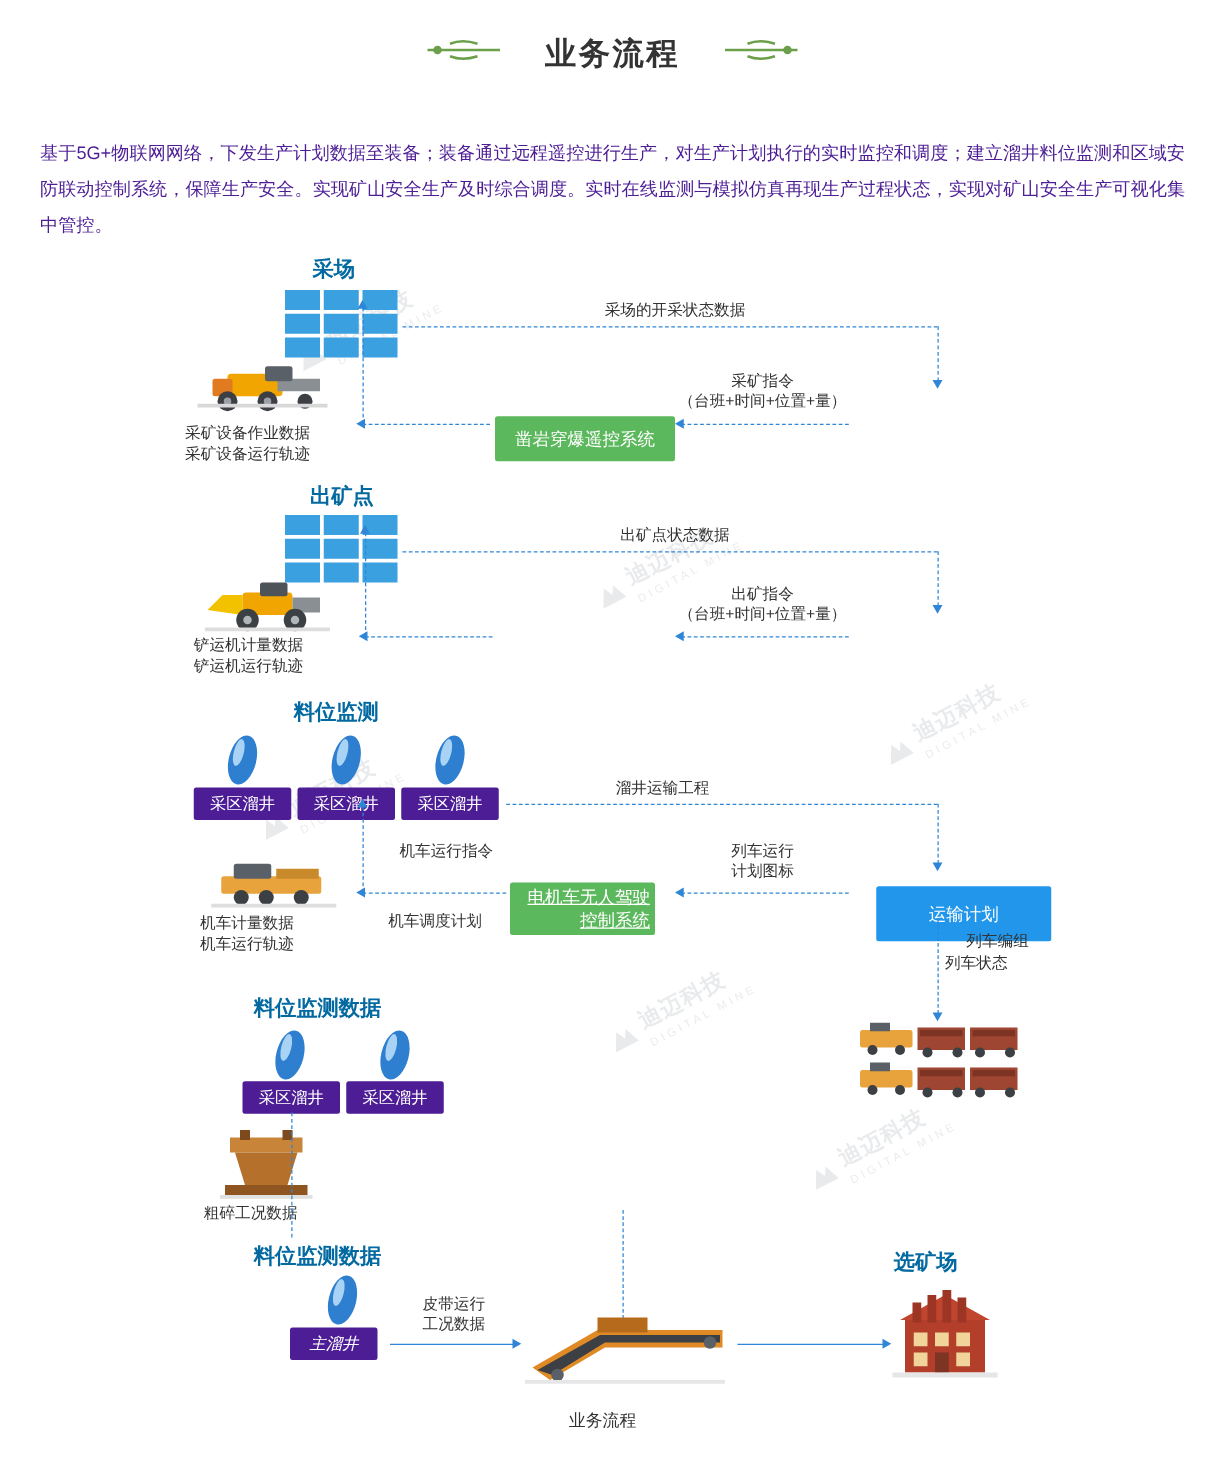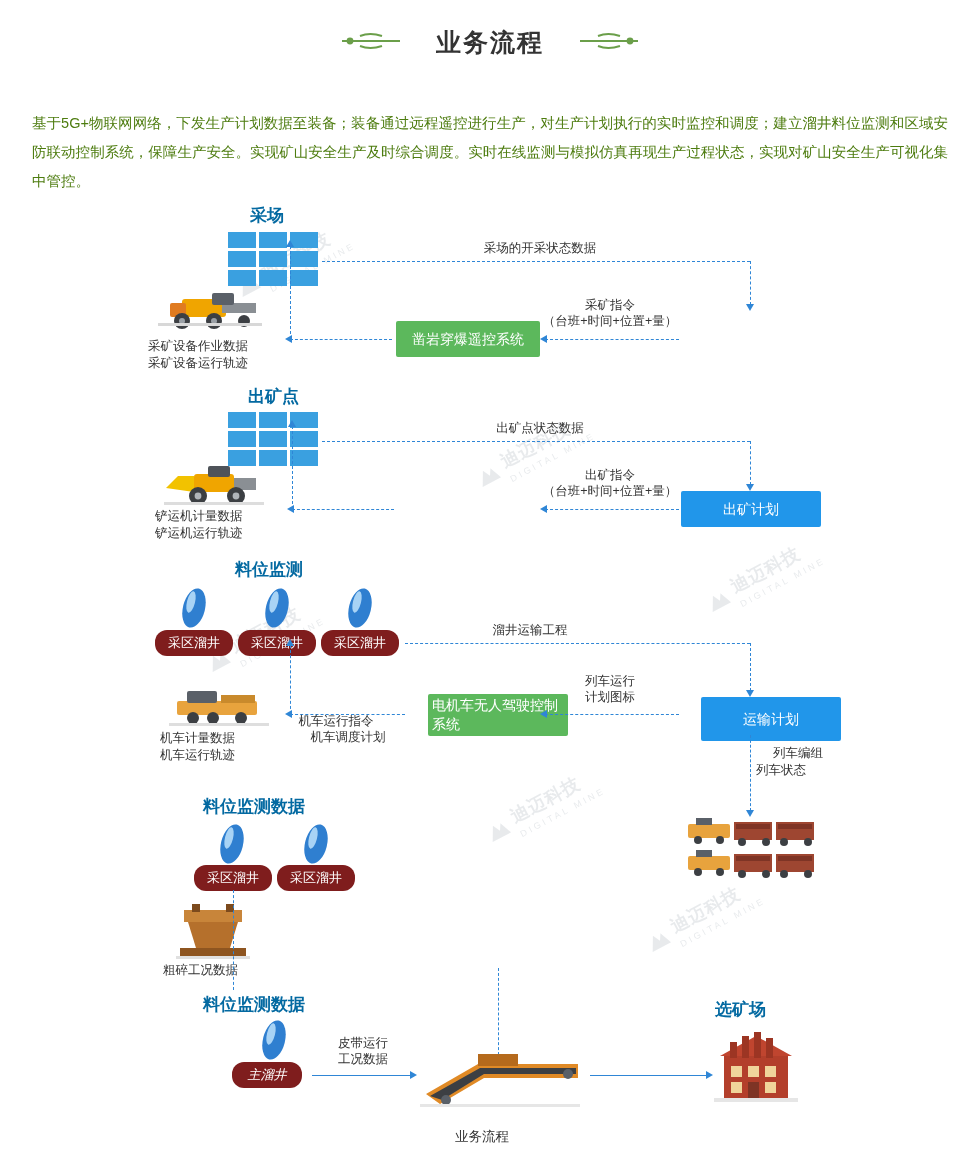--- a/index.html
+++ b/index.html
@@ -31,21 +31,21 @@
   }
   .orn { display: inline-block; vertical-align: middle; margin: 0 14px; }
 
   
   .intro {
     position: absolute;
     left: 32px; top: 94px;
     width: 916px;
     font-size: 14.5px;
     line-height: 29px;
-    color: #4d7c0f;
+    color: #4c1d95;
     text-align: justify;
   }
 
   
   .canvas { position: absolute; left: 0; top: 190px; width: 980px; height: 970px; }
 
   .lbl {
     position: absolute;
     font-size: 17px;
     font-weight: bold;
@@ -60,38 +60,39 @@
     white-space: nowrap;
   }
   .cap.c { text-align: center; }
 
   
   .box {
     position: absolute;
     display: flex;
     align-items: center;
     justify-content: center;
-    text-align: left;
+    text-align: right;
     font-size: 14px;
     color: #fff;
     border-radius: 2px;
     line-height: 19px;
     padding: 2px 4px;
+    margin-top: 12px;
   }
   .box.blue { background: #2196ea; }
   .box.green { background: #5cb85c; }
   .chip {
     position: absolute;
     display: flex;
     align-items: center;
     justify-content: center;
-    background: #7f1d1d;
+    background: #4c1d95;
     color: #fff;
     font-size: 13px;
-    border-radius: 12px;
+    border-radius: 2px;
     height: 26px;
   }
 
   
   .grid { position: absolute; display: grid; gap: 3px; }
   .grid span { background: #3aa0e0; display: block; }
   .hline { position: absolute; height: 0; border-top: 1px dashed #2f86d6; }
   .vline { position: absolute; width: 0; border-left: 1px dashed #2f86d6; }
   .hline.solid { border-top: 1px solid #2f86d6; }
   .arrow {
@@ -300,21 +301,20 @@
       <circle cx="38" cy="34" r="3.4" fill="#b0b5ba"></circle>
       <circle cx="76" cy="34" r="9" fill="#3c3f43"></circle>
       <circle cx="76" cy="34" r="3.4" fill="#b0b5ba"></circle>
       <rect x="4" y="40" width="100" height="3" fill="#dddddd"></rect>
     </svg>
   </div>
 
   <div class="cap" style="left:155px; top:318px;">铲运机计量数据</div>
   <div class="cap" style="left:155px; top:335px;">铲运机运行轨迹</div>
 
-  <div class="box blue" style="left:681px; top:301px; width:140px; height:36px;">出矿计划</div>
 
   <div class="hline" style="left:545px; top:319px; width:134px;"></div>
   <div class="arrow arr-left" style="left:540px; top:315px;"></div>
   <div class="cap c" style="left:540px; top:277px; width:140px;">出矿指令</div>
   <div class="cap c" style="left:532px; top:293px; width:156px;">（台班+时间+位置+量）</div>
 
   <div class="hline" style="left:292px; top:319px; width:102px;"></div>
   <div class="arrow arr-left" style="left:287px; top:315px;"></div>
   <div class="vline" style="left:292px; top:236px; height:83px;"></div>
   <div class="arrow arr-up" style="left:288px; top:230px;"></div>
@@ -356,34 +356,34 @@
       <rect x="56" y="10" width="34" height="8" fill="#c98a2c"></rect>
       <circle cx="28" cy="33" r="6" fill="#3c3f43"></circle>
       <circle cx="48" cy="33" r="6" fill="#3c3f43"></circle>
       <circle cx="76" cy="33" r="6" fill="#3c3f43"></circle>
       <rect x="4" y="38" width="100" height="3" fill="#dedede"></rect>
     </svg>
   </div>
   <div class="cap" style="left:160px; top:540px;">机车计量数据</div>
   <div class="cap" style="left:160px; top:557px;">机车运行轨迹</div>
 
-  <div class="box green" style="left:428px; top:504px; width:140px; height:42px;">电机车无人驾驶控制系统</div>
+  <div class="box green" style="left:408px; top:504px; width:116px; height:42px;text-decoration:underline;">电机车无人驾驶控制系统</div>
 
   <div class="box blue" style="left:701px; top:507px; width:140px; height:44px;">运输计划</div>
 
   <div class="hline" style="left:545px; top:524px; width:134px;"></div>
   <div class="arrow arr-left" style="left:540px; top:520px;"></div>
   <div class="cap c" style="left:545px; top:483px; width:130px;">列车运行</div>
   <div class="cap c" style="left:545px; top:499px; width:130px;">计划图标</div>
 
   <div class="hline" style="left:290px; top:524px; width:115px;"></div>
   <div class="arrow arr-left" style="left:285px; top:520px;"></div>
   <div class="vline" style="left:290px; top:455px; height:69px;"></div>
   <div class="arrow arr-up" style="left:286px; top:449px;"></div>
-  <div class="cap c" style="left:276px; top:483px; width:120px;margin-top:40px;">机车运行指令</div>
+  <div class="cap c" style="left:297px; top:483px; width:120px;">机车运行指令</div>
   <div class="cap c" style="left:288px; top:499px; width:120px;margin-top:40px;">机车调度计划</div>
 
   <div class="vline" style="left:750px; top:545px; height:76px;"></div>
   <div class="arrow arr-down" style="left:746px; top:620px;"></div>
   <div class="cap" style="left:773px; top:555px;text-align:center;">列车编组</div>
   <div class="cap" style="left:756px; top:572px;">列车状态</div>
 
   <div class="ill" style="left:686px; top:628px; width:136px; height:68px;">
     <svg width="136" height="68" viewBox="0 0 136 68">
 

